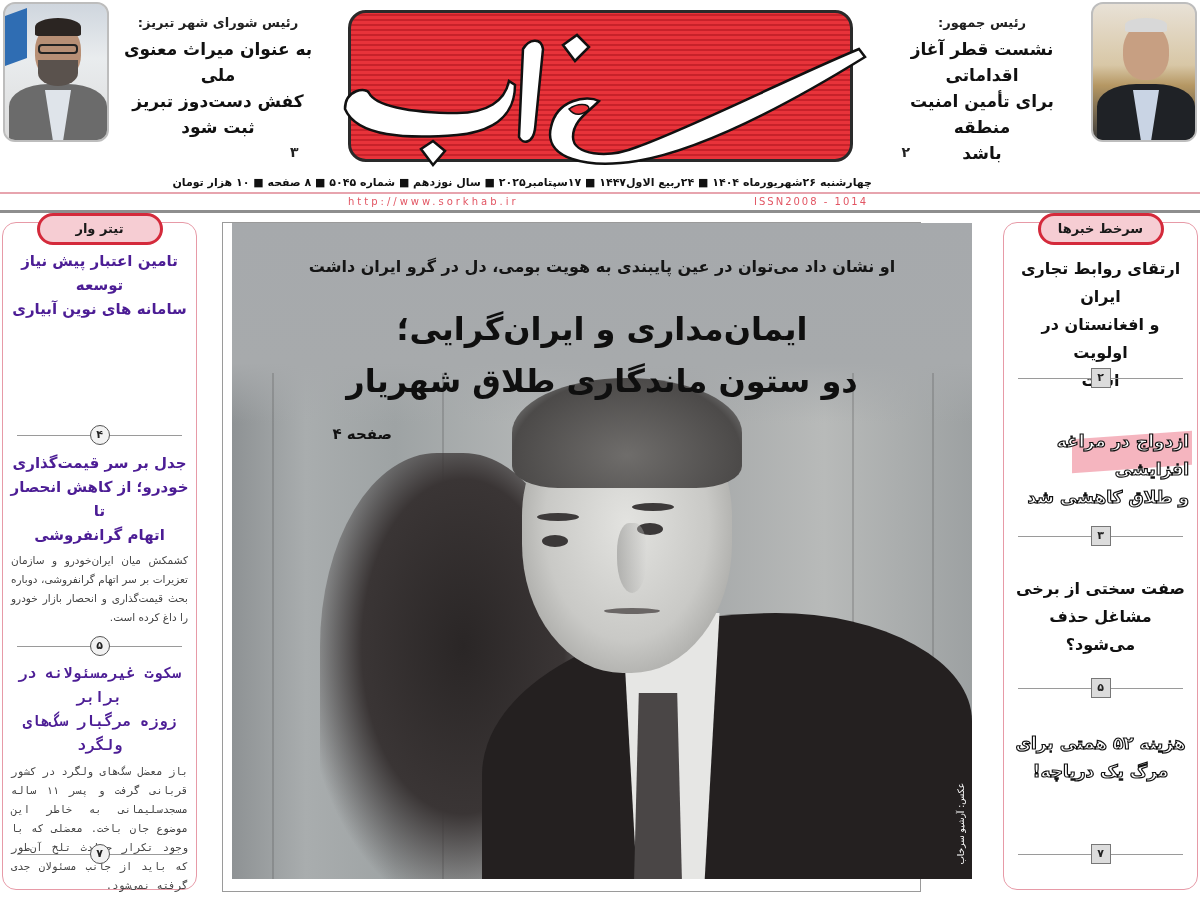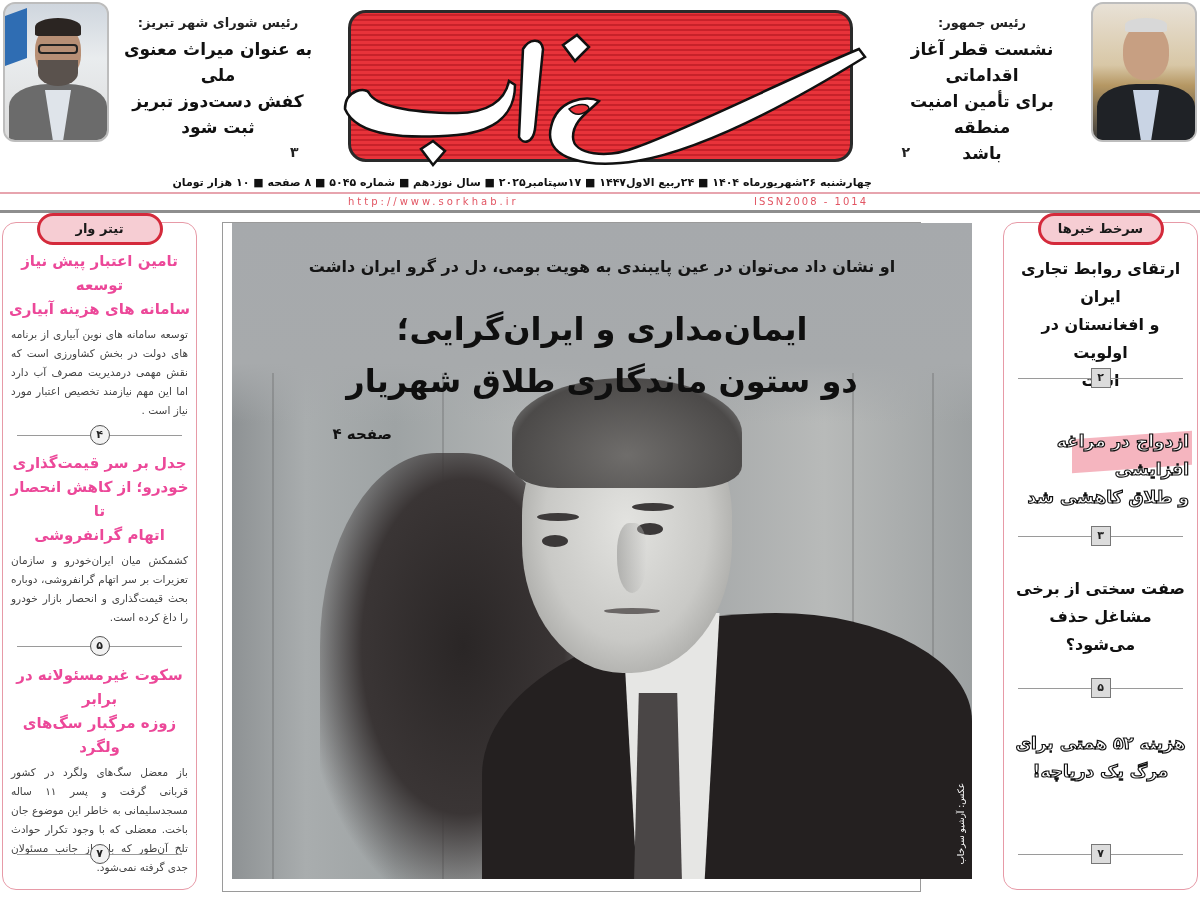--- a/index.html
+++ b/index.html
@@ -51,21 +51,21 @@
   .sidebox { position: absolute; top: 222px; width: 195px; height: 668px; border: 1.5px solid #e79aa7; border-radius: 14px; background: #fff; }
   .sidebox-left { left: 2px; }
   .sidebox-right { right: 2px; }
   .side-label { position: absolute; top: -10px; left: 50%; transform: translateX(-50%); width: 126px; height: 32px; border: 3px solid #d42a3b; border-radius: 16px; background: #f6cdd3; text-align: center; font-size: 13px; font-weight: bold; line-height: 26px; color: #1a1a1a; }
 
   .divider { position: absolute; left: 14px; right: 14px; height: 1px; background: #9a9a9a; }
   .circle-no { position: absolute; left: 50%; top: -10px; transform: translateX(-50%); width: 20px; height: 20px; border: 1.5px solid #555; border-radius: 50%; background: #f2f2f2; font-size: 11px; font-weight: bold; text-align: center; line-height: 17px; color: #222; }
   .square-no { position: absolute; left: 50%; top: -10px; transform: translateX(-50%); width: 20px; height: 20px; border: 1px solid #777; background: #dcdcdc; font-size: 11px; font-weight: bold; text-align: center; line-height: 18px; color: #222; }
 
   .l-item { position: absolute; left: 6px; right: 6px; text-align: center; }
-  .l-item .h { font-size: 15px; font-weight: bold; line-height: 24px; color: #ec4899; }
+  .l-item .h { font-size: 15px; font-weight: bold; line-height: 24px; color: #4c1d95; }
   .l-item .p { font-size: 10.5px; line-height: 19px; color: #444; text-align: justify; margin-top: 4px; padding: 0 2px; }
 
   .r-item { position: absolute; left: 8px; right: 8px; text-align: center; font-size: 16px; font-weight: bold; line-height: 28px; color: #111; }
   .r-item.outlined { color: #fff; -webkit-text-stroke: 1.2px #111; font-size: 17px; }
   .pink-slash { position: absolute; left: 60px; top: 8px; width: 120px; height: 34px; background: #f3a8b4; transform: skewY(-4deg); opacity: 0.85; }
 
   
   .main-frame { position: absolute; left: 222px; top: 222px; width: 699px; height: 670px; border: 1.5px solid #9a9a9a; background: #fff; }
   .photo { position: absolute; left: 9px; top: 0px; width: 740px; height: 656px; overflow: hidden;
            background: linear-gradient(90deg,#8e9294 0%,#a9adae 10%,#9ea3a4 22%,#b2b5b5 40%,#a3a6a7 60%,#b8bab9 80%,#9da1a2 100%); }
@@ -150,41 +150,40 @@
   </div>
   <div class="rule-mid"></div>
 </div>
 
 <div class="sidebox sidebox-left">
   <div class="side-label">تیتر وار</div>
 
   <div class="l-item" style="top:26px;">
     <div class="h">
       <div>تامین اعتبار پیش نیاز توسعه</div>
-      <div>سامانه های هزینه آبیاری</div>
-    </div>
-    <div class="p">توسعه سامانه های نوین آبیاری از برنامه های دولت در بخش کشاورزی است که نقش مهمی درمدیریت مصرف آب دارد اما این مهم نیازمند تخصیص اعتبار مورد نیاز است .</div>
+      <div>سامانه های نوین آبیاری</div>
+    </div>
   </div>
   <div class="divider" style="top:212px;">
     <div class="circle-no">۴</div>
   </div>
 
   <div class="l-item" style="top:228px;">
     <div class="h">
       <div>جدل بر سر قیمت‌گذاری</div>
       <div>خودرو؛ از کاهش انحصار تا</div>
       <div>اتهام گرانفروشی</div>
     </div>
     <div class="p">کشمکش میان ایران‌خودرو و سازمان تعزیرات بر سر اتهام گرانفروشی، دوباره بحث قیمت‌گذاری و انحصار بازار خودرو را داغ کرده است.</div>
   </div>
   <div class="divider" style="top:423px;">
     <div class="circle-no">۵</div>
   </div>
 
-  <div class="l-item" style="top:440px;">
+  <div class="l-item" style="top:440px;font-family:Liberation Mono, monospace;">
     <div class="h">
       <div>سکوت غیرمسئولانه در برابر</div>
       <div>زوزه مرگبار سگ‌های ولگرد</div>
     </div>
     <div class="p">باز معضل سگ‌های ولگرد در کشور قربانی گرفت و پسر ۱۱ ساله مسجدسلیمانی به خاطر این موضوع جان باخت. معضلی که با وجود تکرار حوادث تلخ آن‌طور که باید از جانب مسئولان جدی گرفته نمی‌شود.</div>
   </div>
   <div class="divider" style="top:631px;">
     <div class="circle-no">۷</div>
   </div>
 </div>

